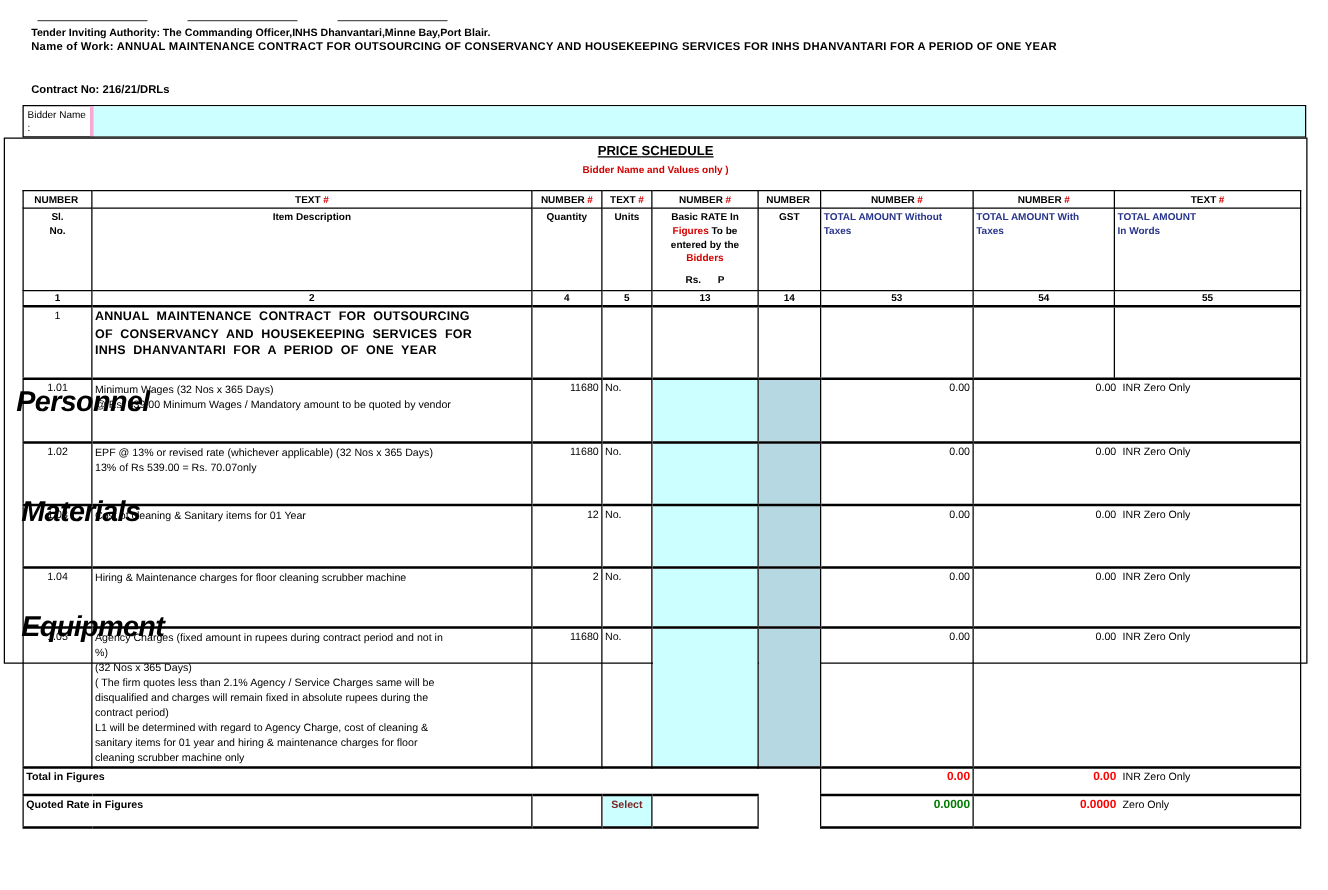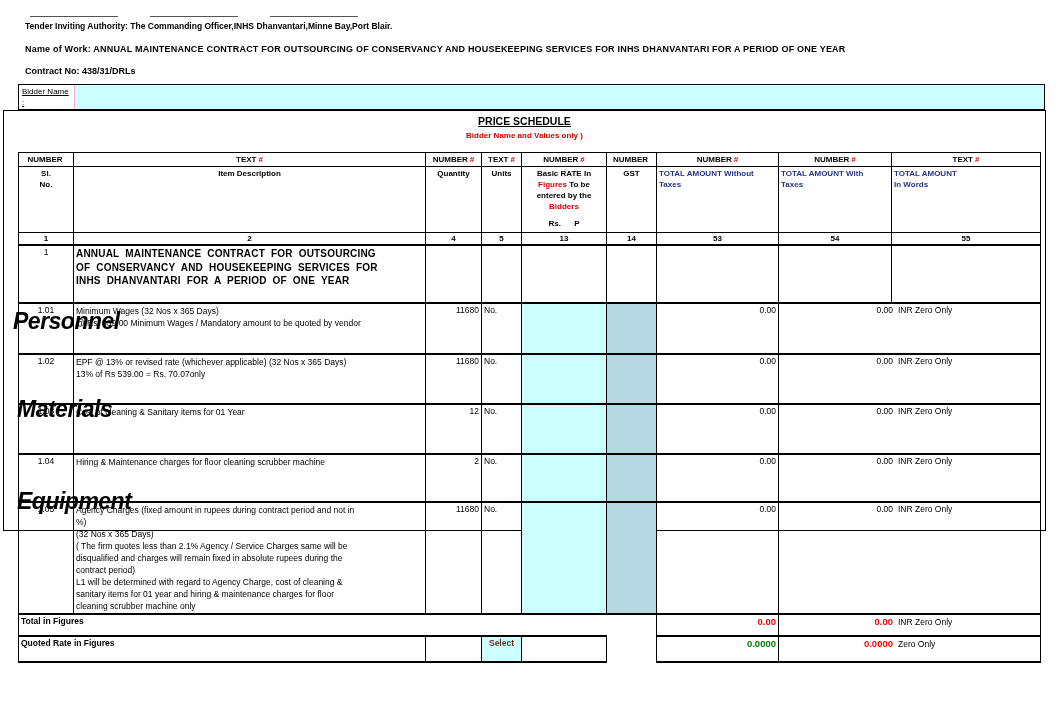--- a/index.html
+++ b/index.html
@@ -1,25 +1,25 @@
 <!DOCTYPE html>
 <html style="--entry_cyan: #CCFFFF; --gst_blue: #B5D8E2; --text_red: #D40000; --value_red: #FF0000; --value_green: #007A00; --header_blue: #27348B; --select_maroon: #7D2626;"><head>
 <meta charset="utf-8">
 <style>
   html,body{margin:0;padding:0;background:#fff;}
   .page{position:relative;width:1062px;height:712px;background:#fff;overflow:hidden;
         font-family:"Liberation Sans", sans-serif;color:#000;}
   .tick{position:absolute;top:16px;height:0;border-top:1px solid #555;width:88px;}
   .hline{position:absolute;left:25px;font-weight:bold;white-space:nowrap;}
   .l1{top:21px;font-size:8.5px;}
-  .l2{top:44px;font-size:9px;letter-spacing:.2px;}
+  .l2{top:32px;font-size:9px;letter-spacing:.2px;}
   .l3{top:66px;font-size:9px;}
   .bidderbox{position:absolute;left:18px;top:84px;width:1027px;height:26px;border:1px solid #000;
              display:flex;box-sizing:border-box;}
-  .bidderlabel{width:56px;border-right:1px solid #f9a8d4;font-size:8px;padding:1px 3px;box-sizing:border-box;line-height:11px;text-decoration:underline;}
+  .bidderlabel{width:56px;border-right:3px solid #f9a8d4;font-size:8px;padding:1px 3px;box-sizing:border-box;line-height:11px;}
   .bidderval{flex:1;background:var(--entry_cyan);}
   .outer{position:absolute;left:3px;top:110px;width:1043px;height:421px;border:1px solid #000;box-sizing:border-box;z-index:1;}
   .ptitle{text-align:center;font-size:10.5px;font-weight:bold;text-decoration:underline;margin-top:4px;}
   .disclaimer{text-align:center;color:var(--text_red);font-weight:bold;font-size:8px;line-height:11px;margin-top:3px;}
   table.boq{position:absolute;left:18px;top:152px;width:1022px;border-collapse:collapse;table-layout:fixed;z-index:2;font-size:8.5px;}
   table.boq td{border:1px solid #000;padding:1px 2px;vertical-align:top;overflow:hidden;box-sizing:border-box;}
   tr.typerow td{height:14px;text-align:center;font-weight:bold;font-size:8px;vertical-align:middle;}
   .hash{color:var(--text_red);margin-left:2px;}
   tr.headrow td{height:66px;font-weight:bold;font-size:8px;line-height:11px;}
   .ctr{text-align:center;}
@@ -58,21 +58,21 @@
 <body>
 
 <div class="page">
 
   <div class="tick" style="left:30px"></div>
   <div class="tick" style="left:150px"></div>
   <div class="tick" style="left:270px"></div>
 
   <div class="hline l1">Tender Inviting Authority: The Commanding Officer,INHS Dhanvantari,Minne Bay,Port Blair.</div>
   <div class="hline l2">Name of Work: ANNUAL MAINTENANCE CONTRACT FOR OUTSOURCING OF CONSERVANCY AND HOUSEKEEPING SERVICES FOR  INHS DHANVANTARI FOR A PERIOD OF ONE YEAR</div>
-  <div class="hline l3">Contract No: 438/31/DRLs</div>
+  <div class="hline l3">Contract No: 216/21/DRLs</div>
 
   <div class="bidderbox">
     <div class="bidderlabel">Bidder Name :</div>
     <div class="bidderval"></div>
   </div>
 
   <div class="outer">
     <div class="ptitle">PRICE SCHEDULE</div>
     <div class="disclaimer">
       <div>Bidder Name and Values only )</div>

